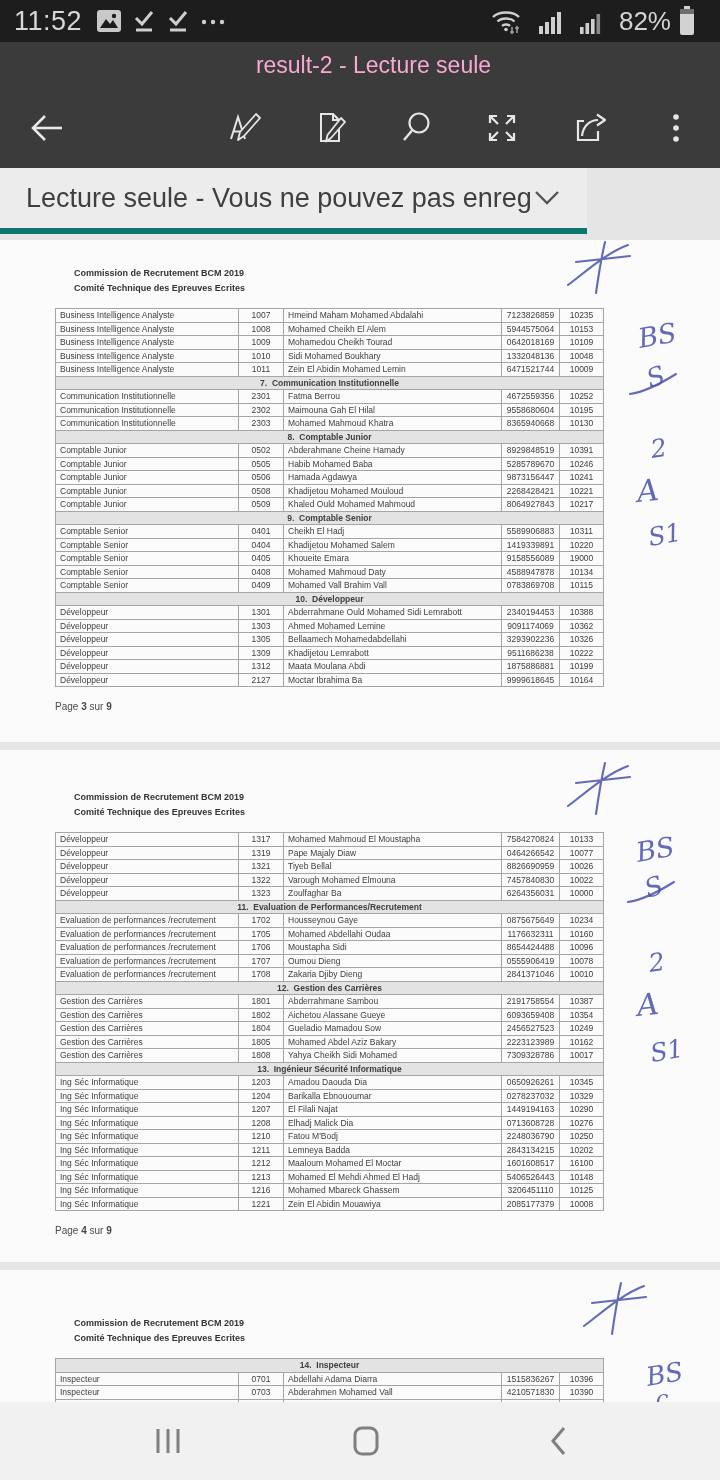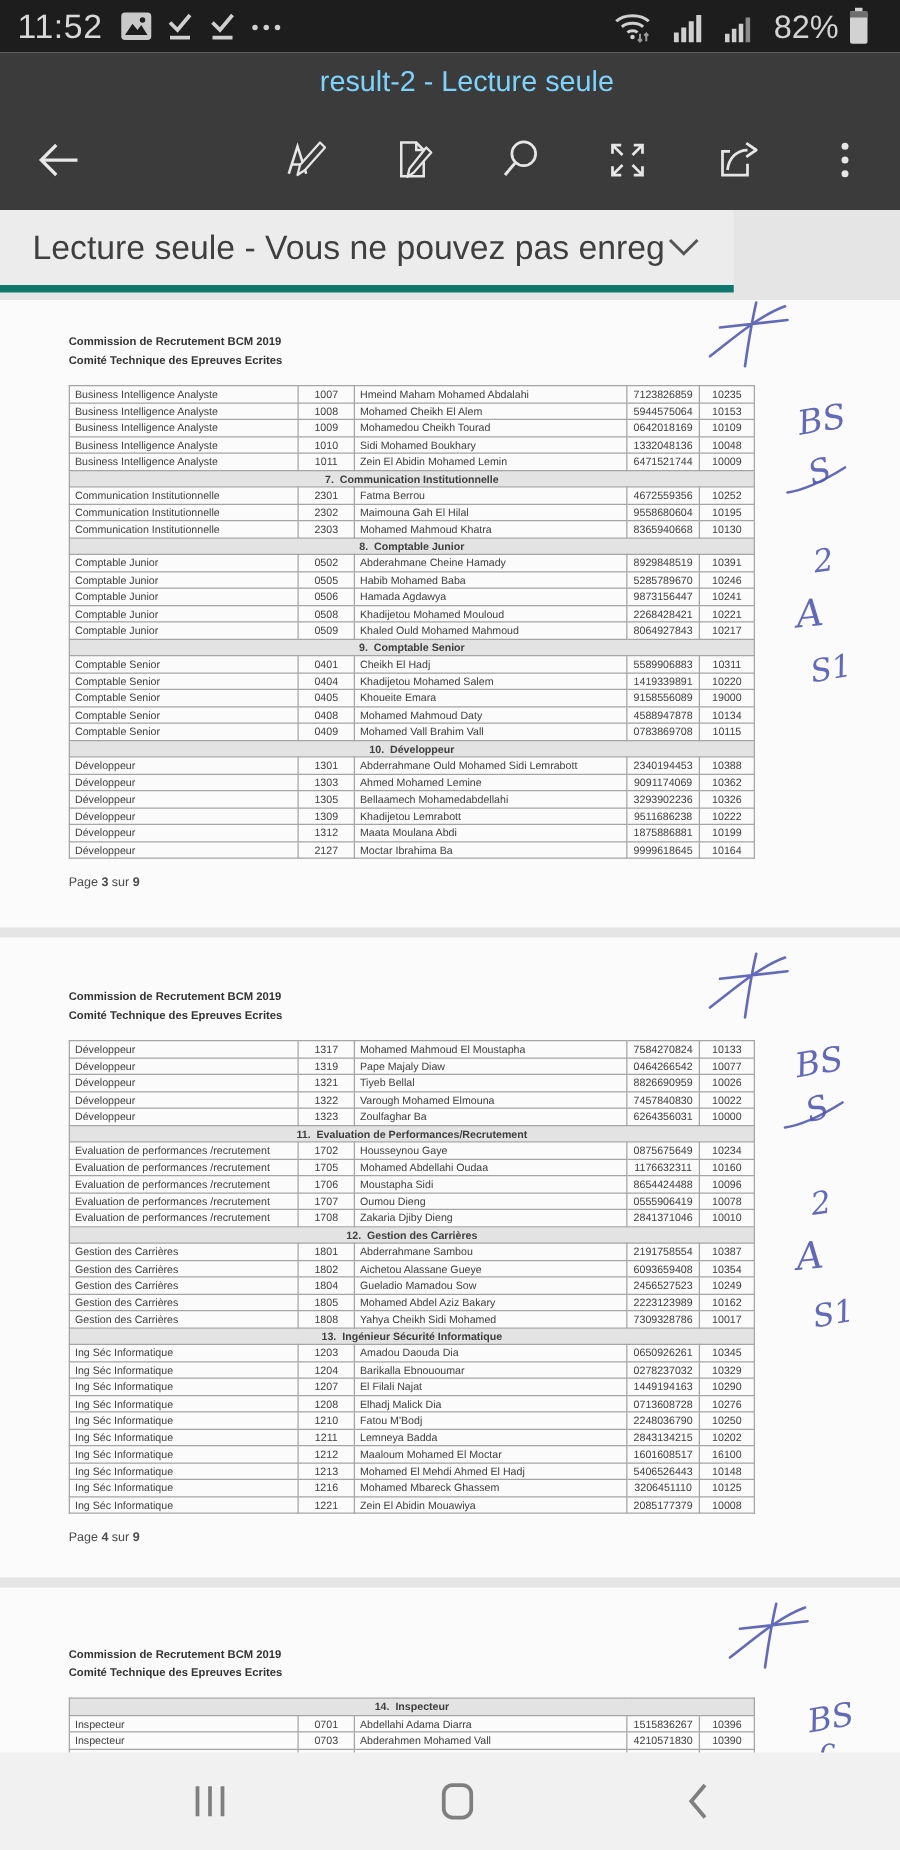--- a/index.html
+++ b/index.html
@@ -8,37 +8,37 @@
   
   .status-bar{position:absolute;top:0;left:0;width:720px;height:42px;background:#1d1d1d;
               display:flex;align-items:center;padding:0 14px;box-sizing:border-box;z-index:30;}
   .status-time{color:#d8d8d8;font-size:27px;letter-spacing:0.5px;margin-right:14px;}
   .st-ic{display:flex;align-items:center;margin-right:10px;}
   .status-right{margin-left:auto;display:flex;align-items:center;gap:7px;}
   .batt-pct{color:#d3d3d3;font-size:26px;}
   
   .app-bar{position:absolute;top:42px;left:0;width:720px;height:126px;background:#3b3b3b;z-index:30;}
   .app-title{height:46px;display:flex;align-items:center;justify-content:center;
-             color:#7dd3fc;font-size:23px;font-weight:400;padding-left:27px;}
+             color:#f9a8d4;font-size:23px;font-weight:400;padding-left:27px;}
   .toolbar{height:80px;display:flex;align-items:center;padding:0 22px;box-sizing:border-box;}
   .tb-group{margin-left:auto;display:flex;align-items:center;gap:42px;}
   .tb-btn{background:none;border:none;padding:2px;cursor:pointer;display:flex;}
   
   .banner{position:absolute;top:168px;left:0;width:587px;height:66px;background:#ececec;
           border-bottom:6px solid #0f766e;display:flex;align-items:center;
           padding:0 26px;box-sizing:border-box;z-index:30;}
   .banner-text{color:#3f3f3f;font-size:27px;font-weight:300;white-space:nowrap;overflow:hidden;}
   .banner-chevron{margin-left:auto;display:flex;}
   
   .doc{position:absolute;top:234px;left:0;width:720px;z-index:1;}
   .page{width:720px;background:#fbfbfb;box-sizing:border-box;}
   .page-1{height:502px;margin-top:6px;padding-top:26px;}
   .page-2{height:512px;margin-top:8px;padding-top:40px;}
   .page-3{height:246px;margin-top:8px;padding-top:46px;}
-  .doc-head{margin-left:55px;}
+  .doc-head{margin-left:74px;}
   .doc-head div{font-size:9px;font-weight:bold;color:#333;line-height:15px;}
   .doc-table{border-collapse:collapse;table-layout:fixed;width:548px;margin:12px 0 0 55px;}
   .doc-table td{border:1px solid #a5a5a5;font-size:8.5px;color:#3e3e3e;height:12.5px;
                 line-height:12px;padding:0 0 0 4px;white-space:nowrap;overflow:hidden;}
   .doc-table td.c1,.doc-table td.c3,.doc-table td.c4{text-align:center;padding:0;}
   .doc-table td.sec{background:#e3e3e3;font-weight:bold;text-align:center;padding:0;}
   .col0{width:183px;} .col1{width:45px;} .col2{width:218px;} .col3{width:58px;} .col4{width:44px;}
   .doc-foot{width:610px;margin-left:55px;margin-top:14px;text-align:left;
             font-size:10px;color:#4a4a4a;}
   .doc-foot b{font-weight:700;}

